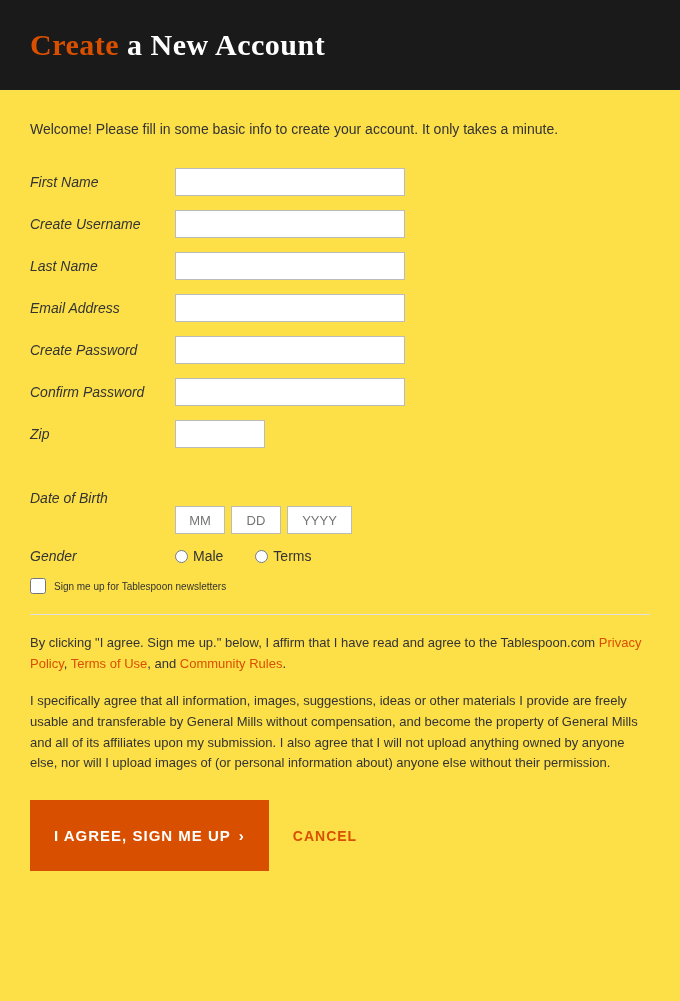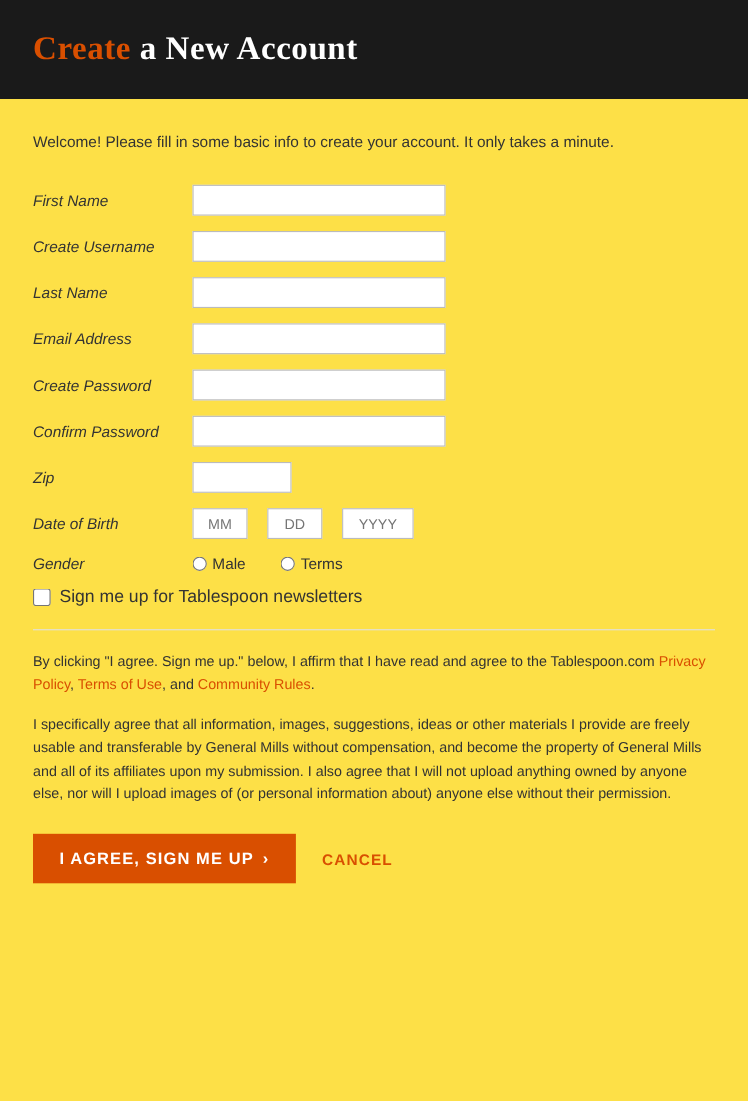--- a/index.html
+++ b/index.html
@@ -61,22 +61,23 @@
       font-size: 13px;
       font-family: Arial, sans-serif;
       background: #fff;
       outline: none;
     }
     .zip-input {
       width: 90px;
     }
     .dob-container {
       display: flex;
-      gap: 18px;
-      align-items: center;
+      gap: 6px;
+      align-items: center;
+      margin-top: 44px;
     }
     .dob-input {
       height: 28px;
       border: 1px solid #bbb;
       padding: 4px 6px;
       font-size: 13px;
       font-family: Arial, sans-serif;
       background: #fff;
       text-align: center;
       outline: none;
@@ -109,21 +110,21 @@
       margin-bottom: 20px;
       margin-top: 6px;
     }
     .checkbox-row input[type="checkbox"] {
       width: 16px;
       height: 16px;
       cursor: pointer;
       border: 1px solid #aaa;
     }
     .checkbox-label {
-      font-size: 16px;
+      font-size: 10px;
       color: #333;
       font-family: Arial, sans-serif;
     }
     .legal-text {
       font-size: 13px;
       color: #333;
       line-height: 1.6;
       margin-bottom: 16px;
       font-family: Arial, sans-serif;
     }
@@ -141,21 +142,21 @@
     }
     .button-row {
       display: flex;
       align-items: center;
       gap: 24px;
     }
     .agree-button {
       background: #d94f00;
       color: #fff;
       border: none;
-      padding: 14px 24px;
+      padding: 27px 24px;
       font-size: 15px;
       font-family: Arial, sans-serif;
       font-weight: bold;
       letter-spacing: 1px;
       cursor: pointer;
       text-transform: uppercase;
       display: flex;
       align-items: center;
       gap: 8px;
     }

